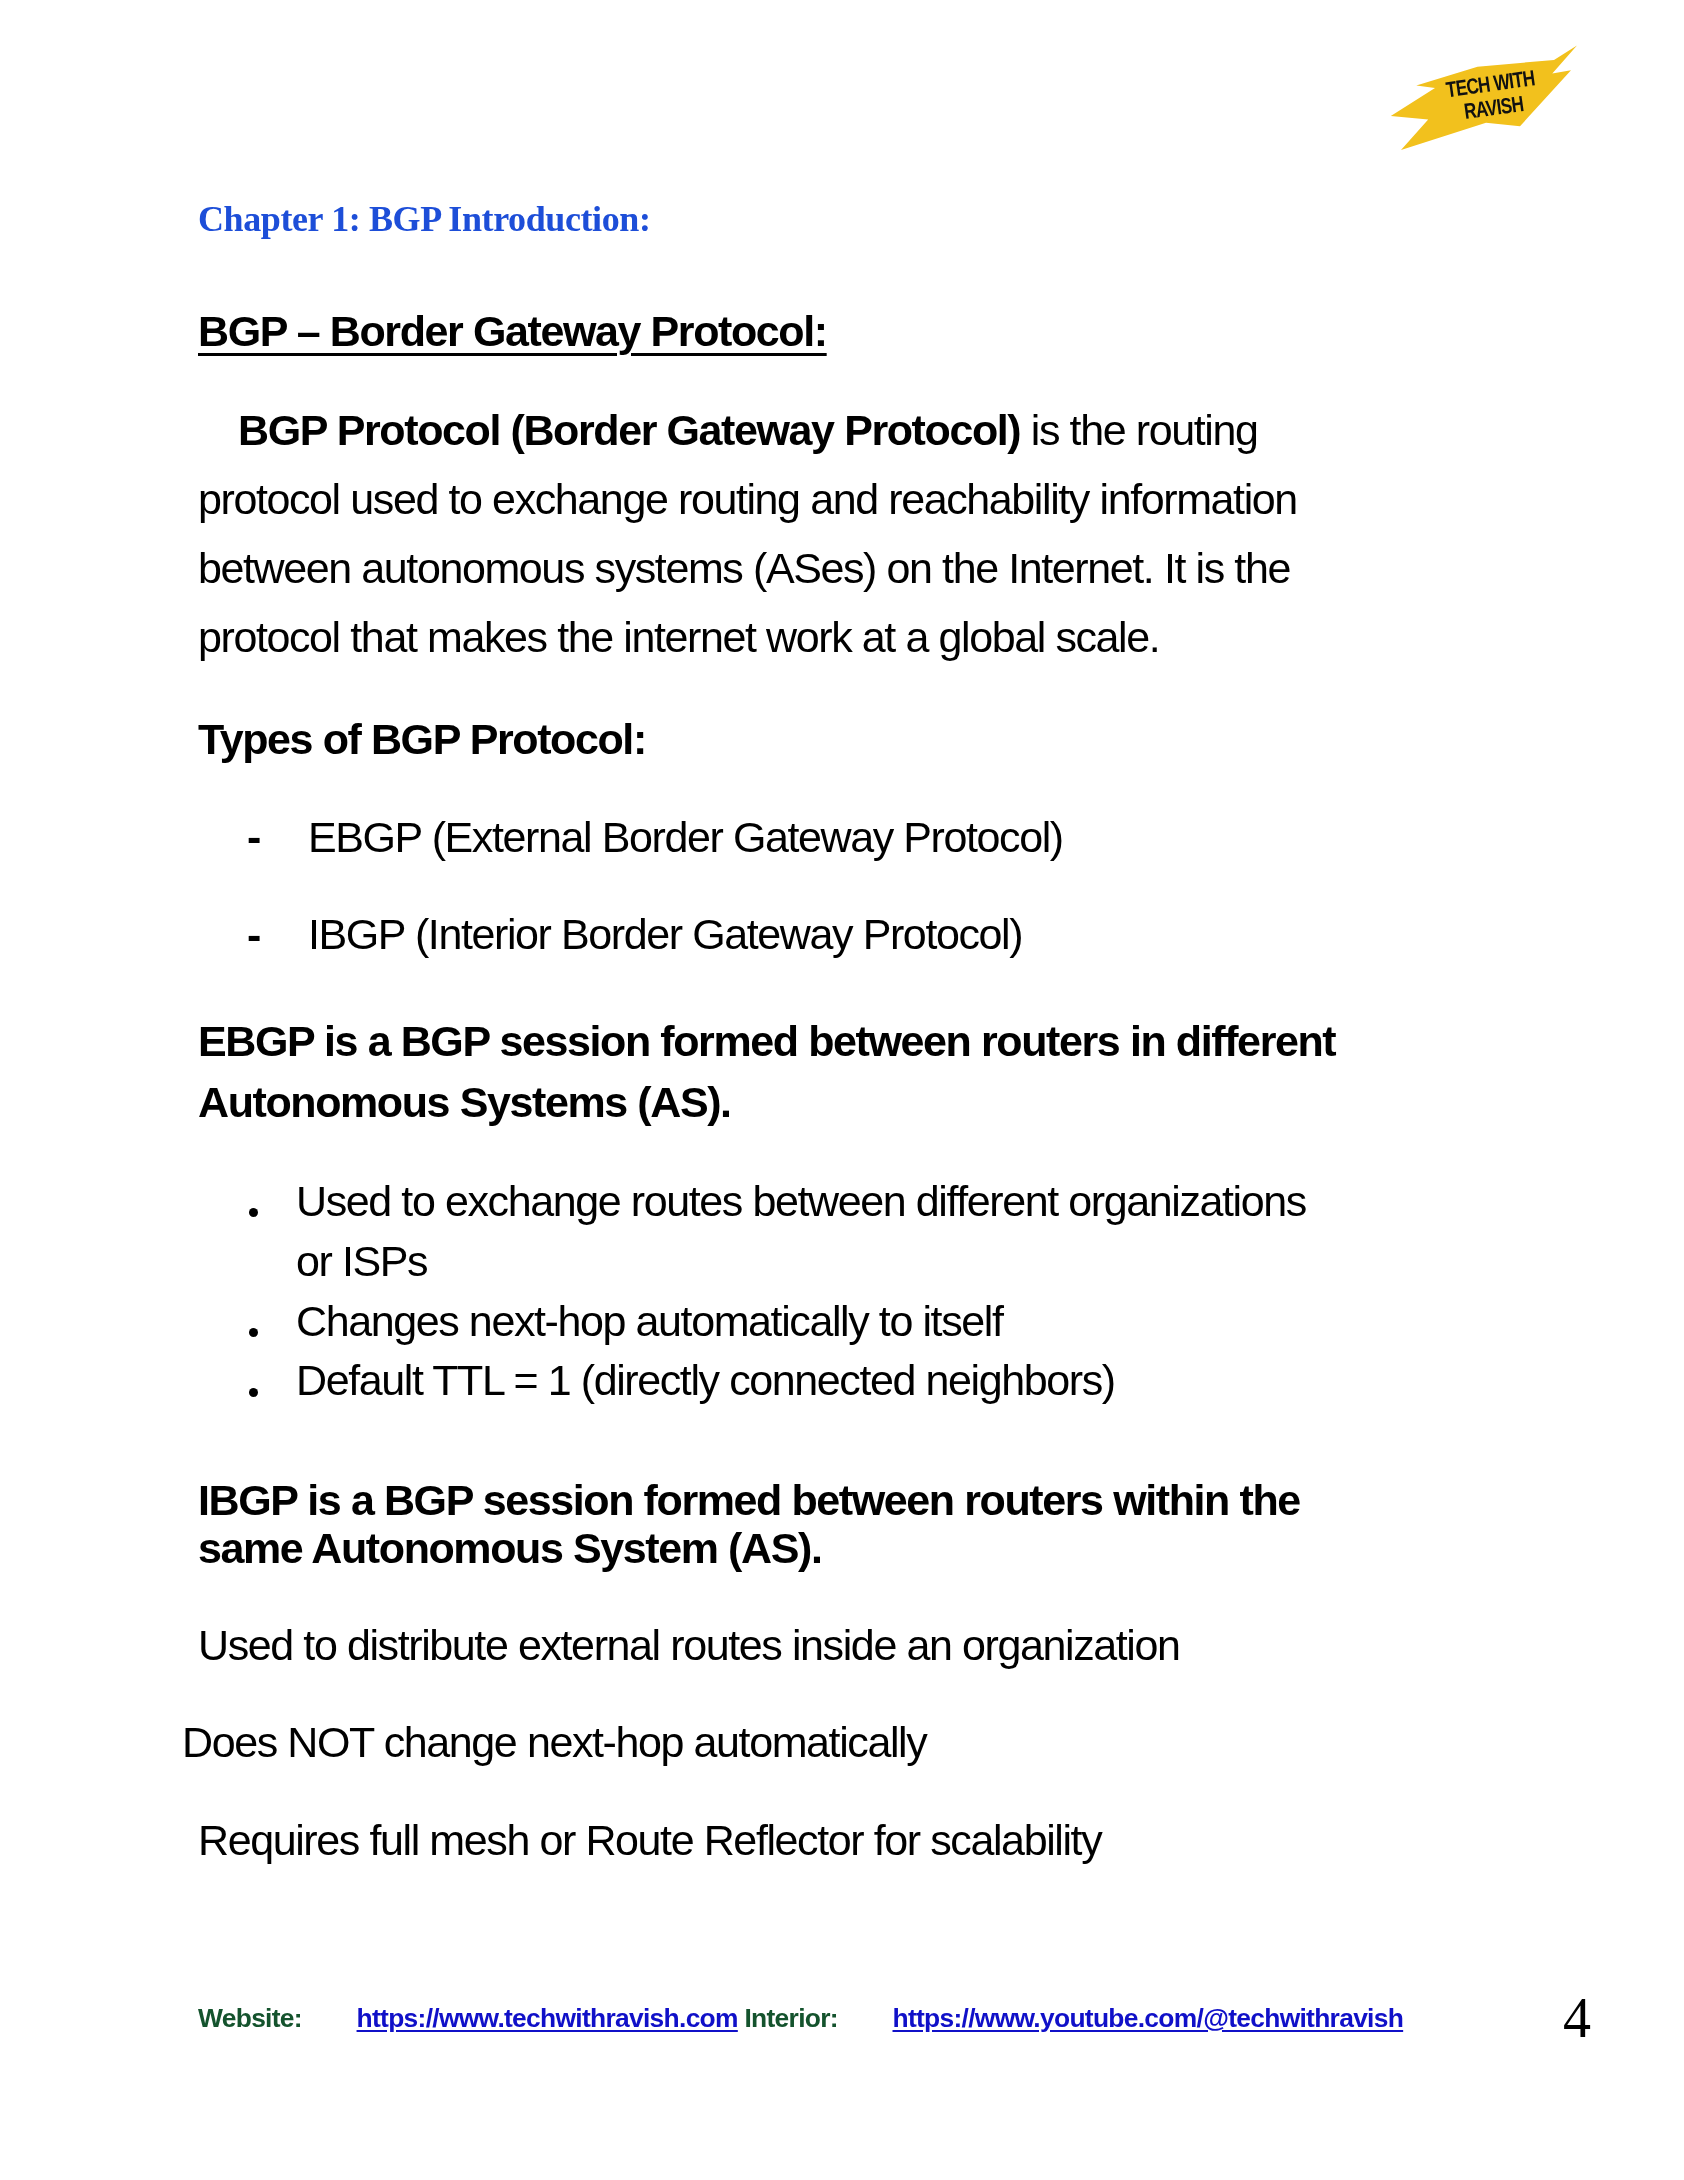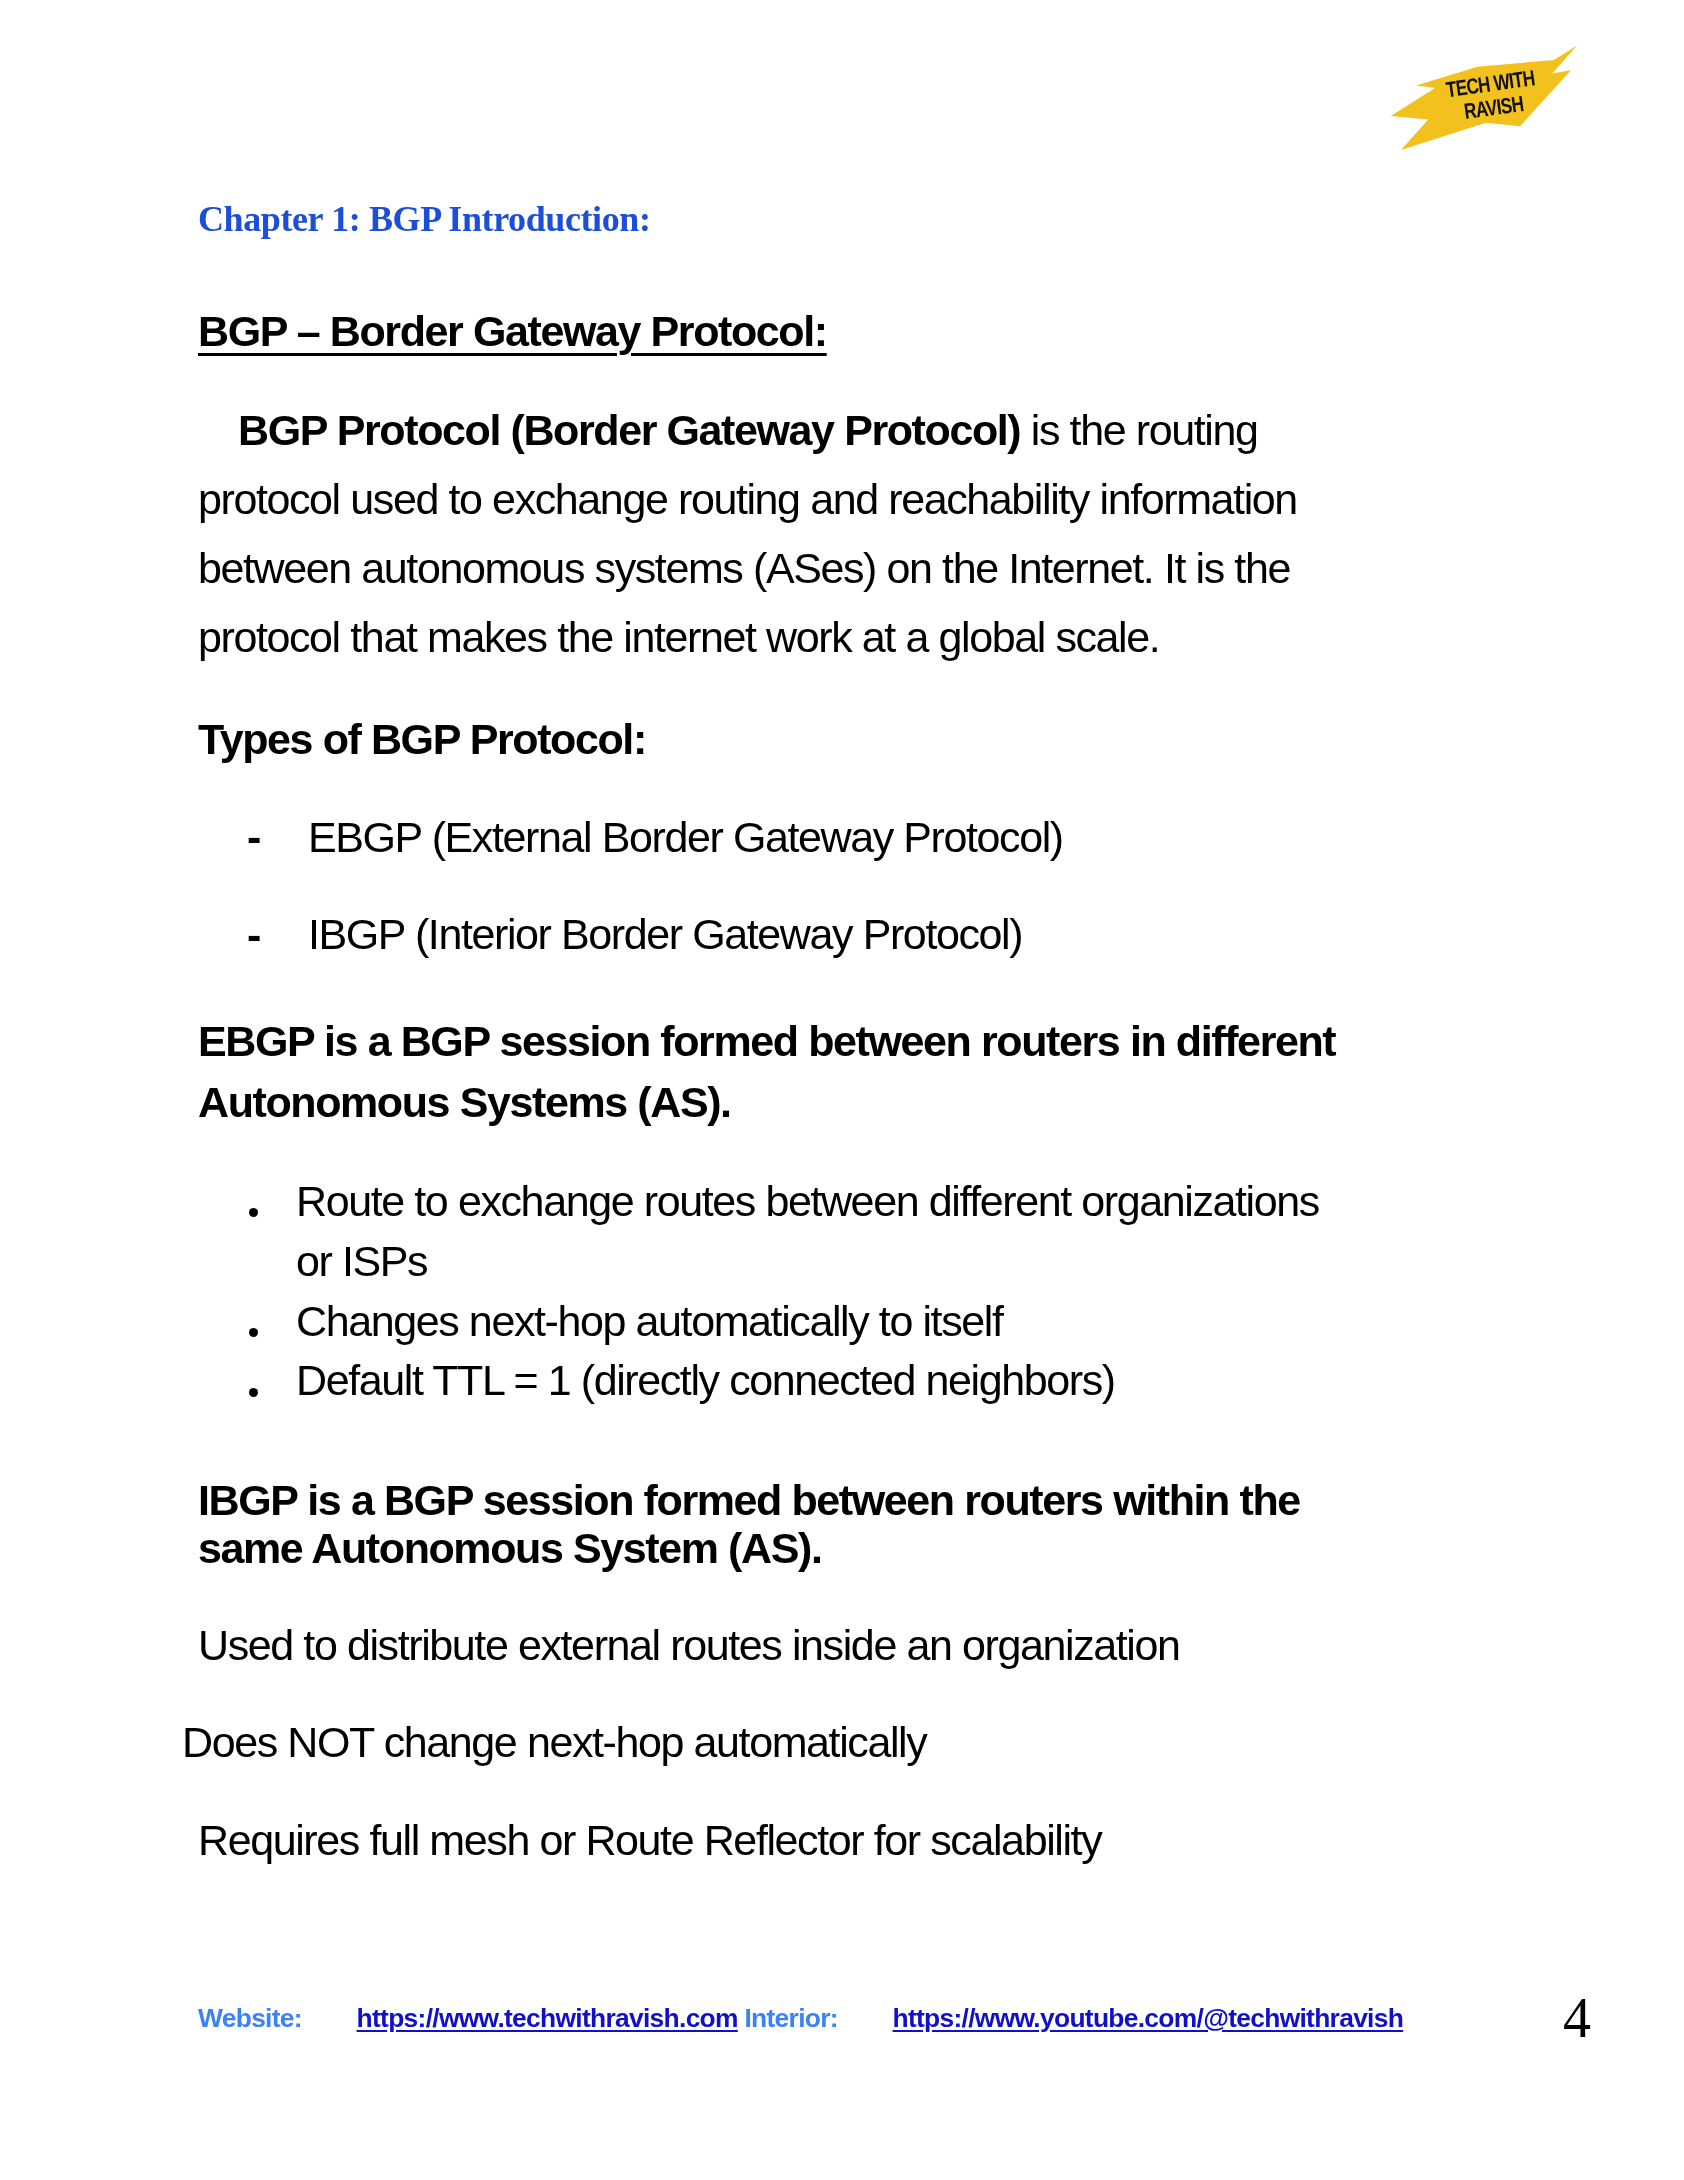--- a/index.html
+++ b/index.html
@@ -14,21 +14,21 @@
       text-decoration-thickness: 2.6px; text-underline-offset: 6.8px; letter-spacing: -1.4px; }
     .logo { position: absolute; left: 1384px; top: 41px; width: 204px; height: 111px; }
     .logo-text { position: absolute; left: 0; top: 0; width: 204px; height: 111px;
       display: flex; flex-direction: column; align-items: center; justify-content: center;
       font-family: "Liberation Sans", sans-serif; font-weight: bold; font-size: 22px;
       line-height: 24px; color: #111; letter-spacing: -0.9px;
       transform: rotate(-8deg) scaleX(0.78); padding-left: 15.3px; box-sizing: border-box; }
     .dash { position: absolute; font-size: 43px; font-weight: bold; }
     .bullet-dot { position: absolute; width: 9.4px; height: 9.4px; border-radius: 50%; background: #000; }
     .footer { font-size: 26.4px; letter-spacing: -0.7px; }
-    .footer .lbl { font-weight: bold; color: #3b82f6; }
+    .footer .lbl { font-weight: bold; color: #14532d; }
     .footer a { color: #1010c8; font-weight: bold; text-decoration: underline; text-underline-offset: 3.4px; margin-left: 48px; }
     .page-num { font-family: "Liberation Serif", "DejaVu Serif", serif; font-size: 56px; color: #000; }
   </style>
 </head>
 <body>
 
 <div class="logo">
   <svg width="204" height="111" viewBox="0 0 240 130">
     <polygon points="227,5 198,38 220,34 160,100 120,96 20,128 52,92 8,88 60,55 38,52 110,30 200,22" fill="#f2c11d"></polygon>
   </svg>
@@ -53,21 +53,21 @@
 
 <div class="dash" style="left:247px; top:813px;">-</div>
 <div class="abs body-text" style="left:308px; top:816px;">EBGP (External Border Gateway Protocol)</div>
 <div class="dash" style="left:247px; top:911px;">-</div>
 <div class="abs body-text" style="left:308px; top:913px;">IBGP (Interior Border Gateway Protocol)</div>
 
 <div class="abs body-text bold" style="left:198px; top:1020px;">EBGP is a BGP session formed between routers in different</div>
 <div class="abs body-text bold" style="left:198px; top:1081px;">Autonomous Systems (AS).</div>
 
 <div class="bullet-dot" style="left:249px; top:1208px;"></div>
-<div class="abs body-text" style="left:296px; top:1180px;">Route to exchange routes between different organizations</div>
+<div class="abs body-text" style="left:296px; top:1180px;">Used to exchange routes between different organizations</div>
 <div class="abs body-text" style="left:296px; top:1240px;">or ISPs</div>
 <div class="bullet-dot" style="left:249px; top:1328px;"></div>
 <div class="abs body-text" style="left:296px; top:1300px;">Changes next-hop automatically to itself</div>
 <div class="bullet-dot" style="left:249px; top:1388px;"></div>
 <div class="abs body-text" style="left:296px; top:1359px;">Default TTL = 1 (directly connected neighbors)</div>
 
 <div class="abs body-text bold" style="left:198px; top:1458px;margin-top:21px;">IBGP is a BGP session formed between routers within the</div>
 <div class="abs body-text bold" style="left:198px; top:1527px;">same Autonomous System (AS).</div>
 
 <div class="abs body-text" style="left:198px; top:1624px;">Used to distribute external routes inside an organization</div>

